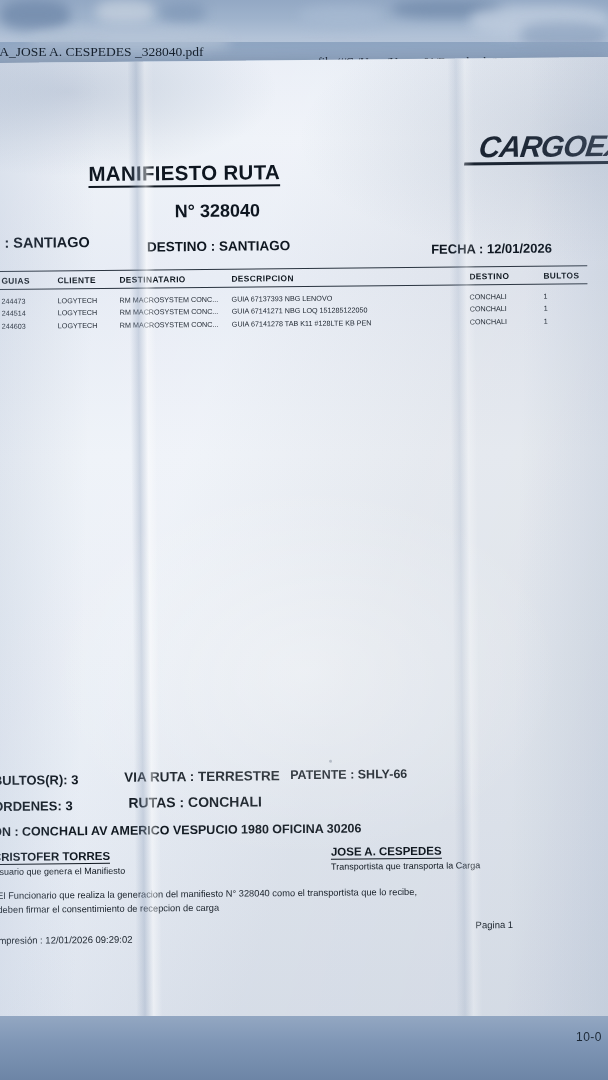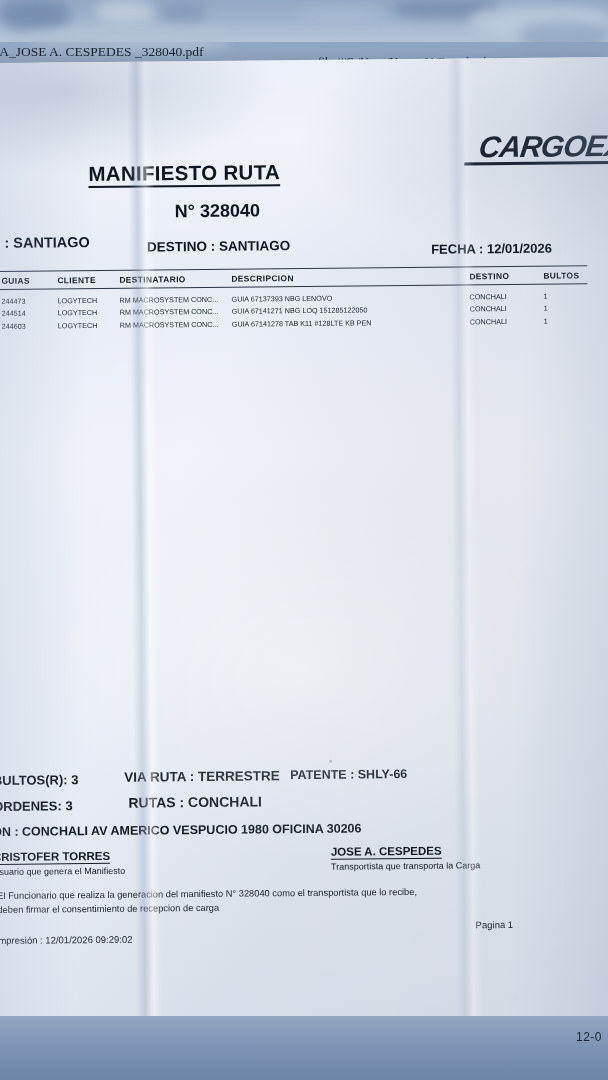--- a/index.html
+++ b/index.html
@@ -379,14 +379,14 @@
 
       <div class="paper-speck" style="left:345px; top:700px;"></div>
     </div>
 
     <div class="fold fold-a"></div>
     <div class="fold fold-b"></div>
     <div class="sheet-shade"></div>
   </div>
 
   <div class="table-surface"></div>
-  <div class="stamp">12-0</div>
+  <div class="stamp">10-0</div>
 </div>
 
 </body></html>

